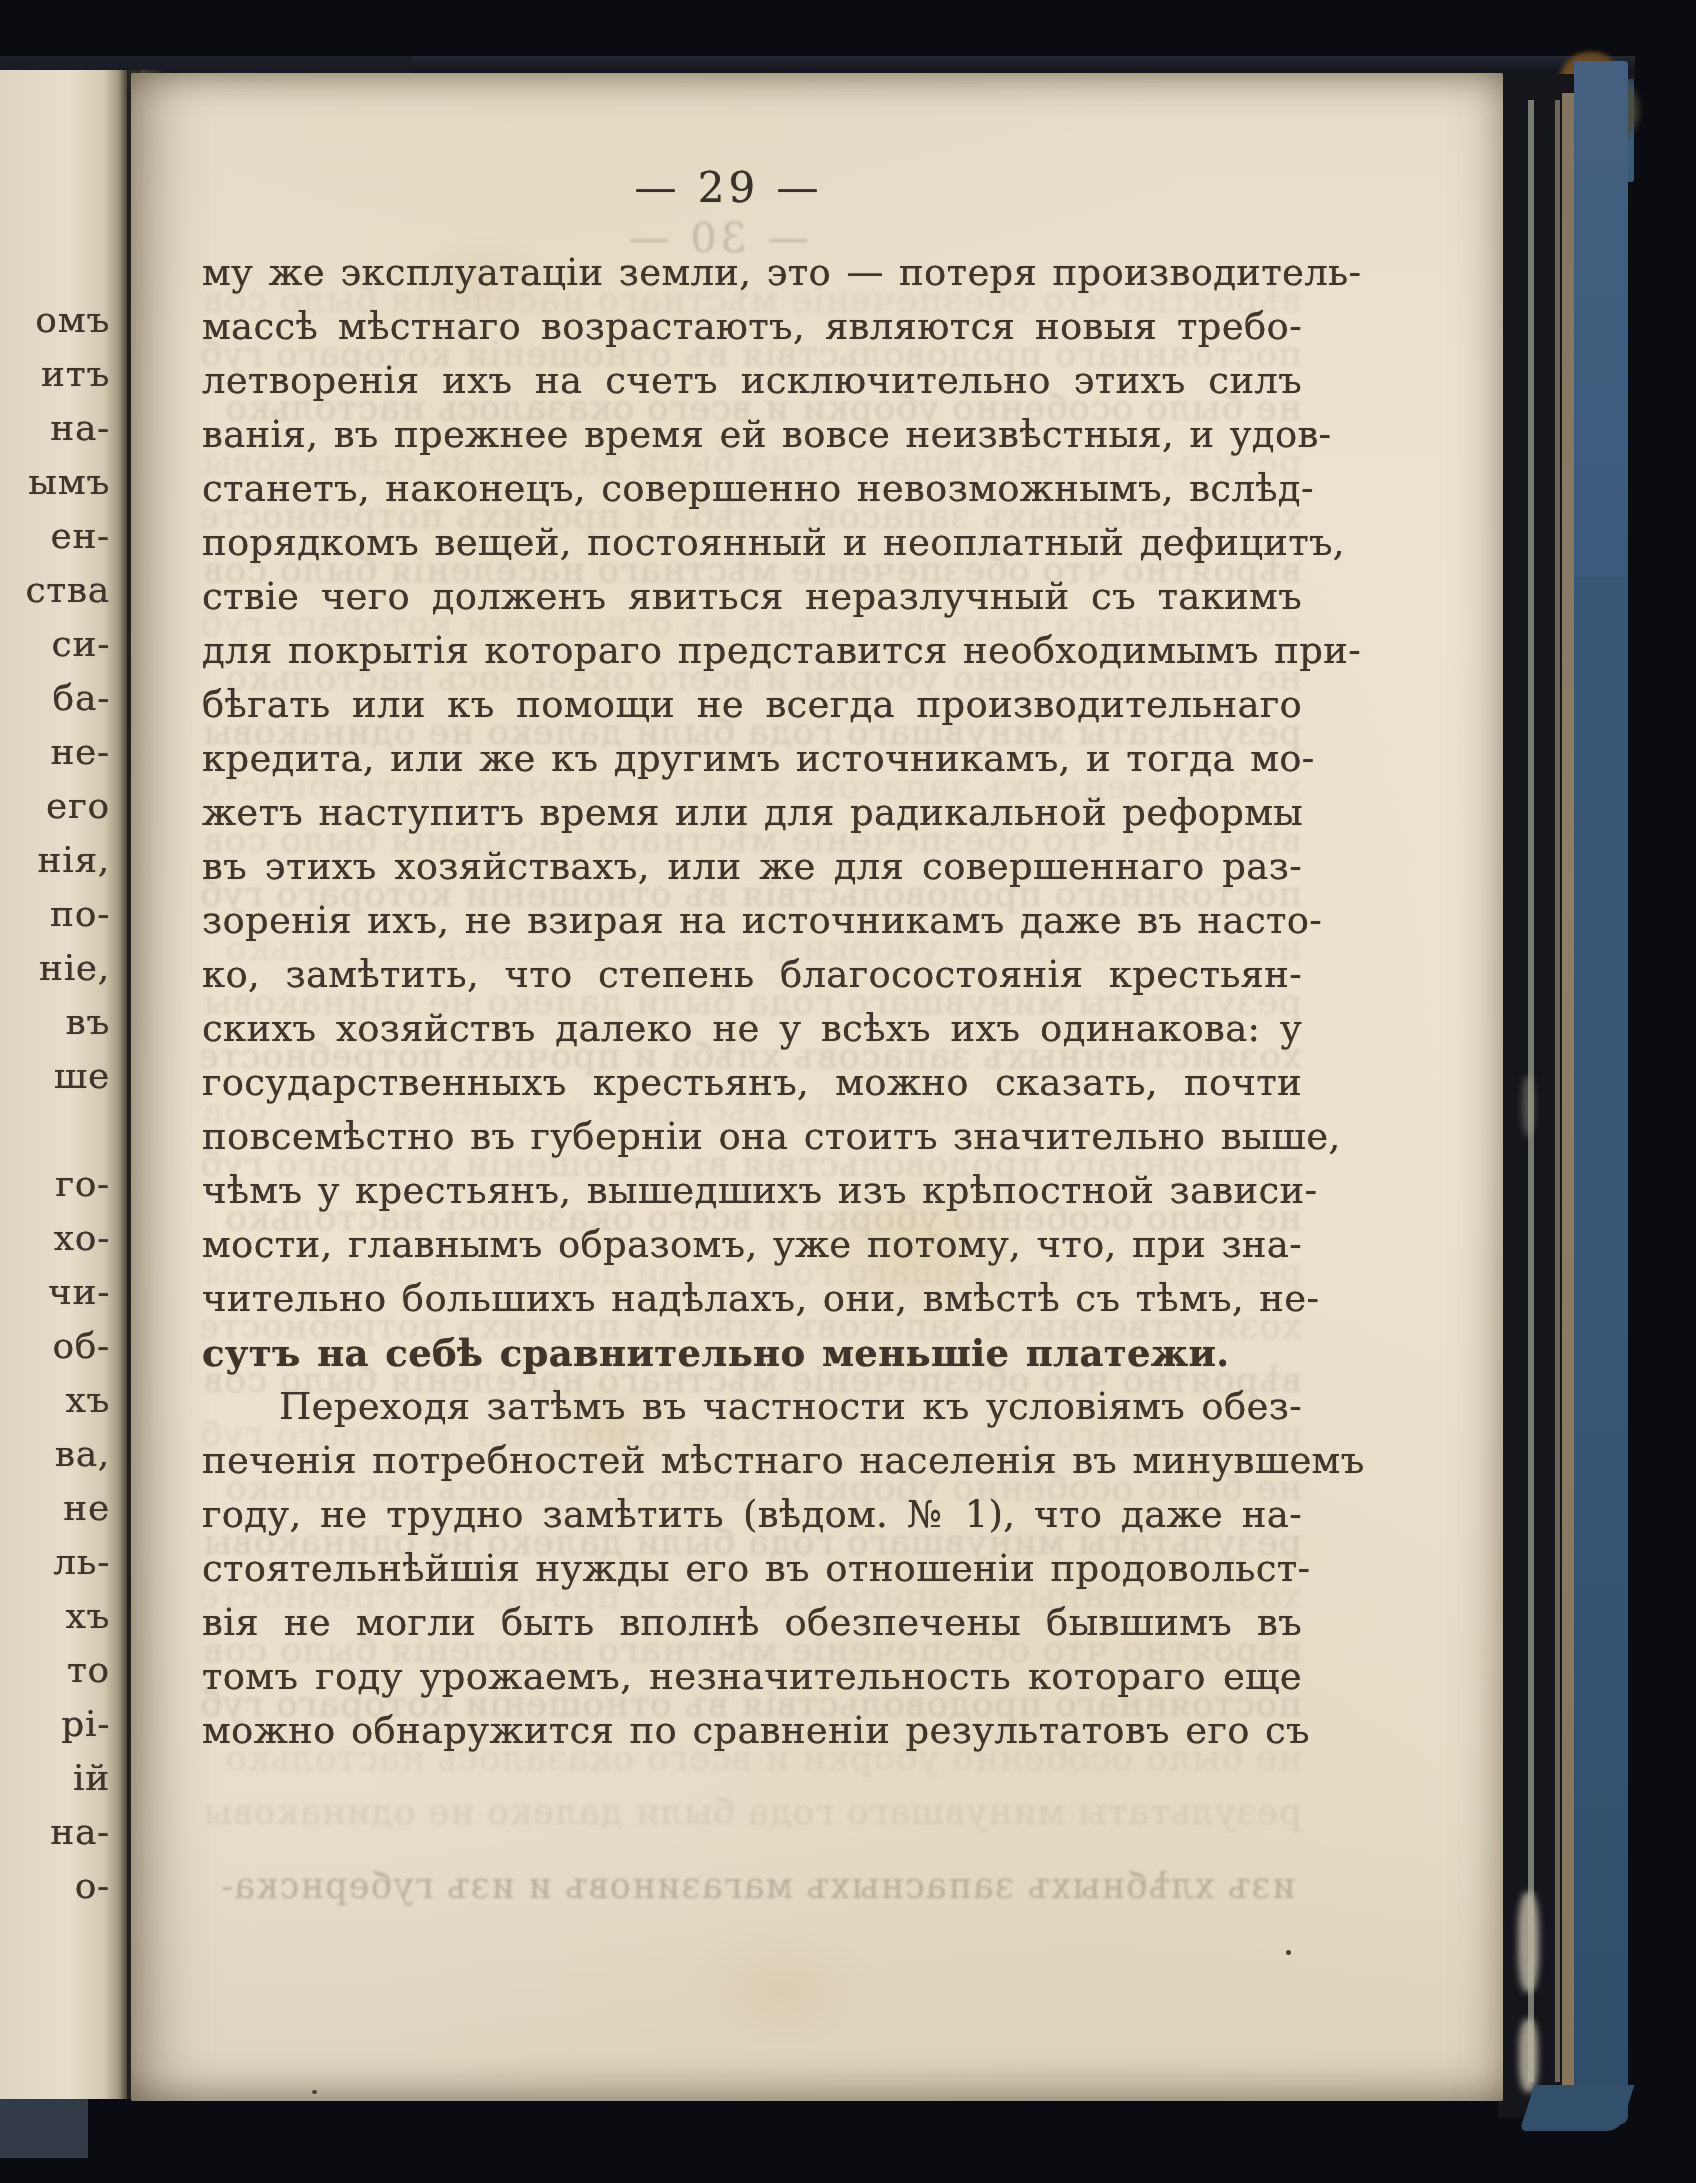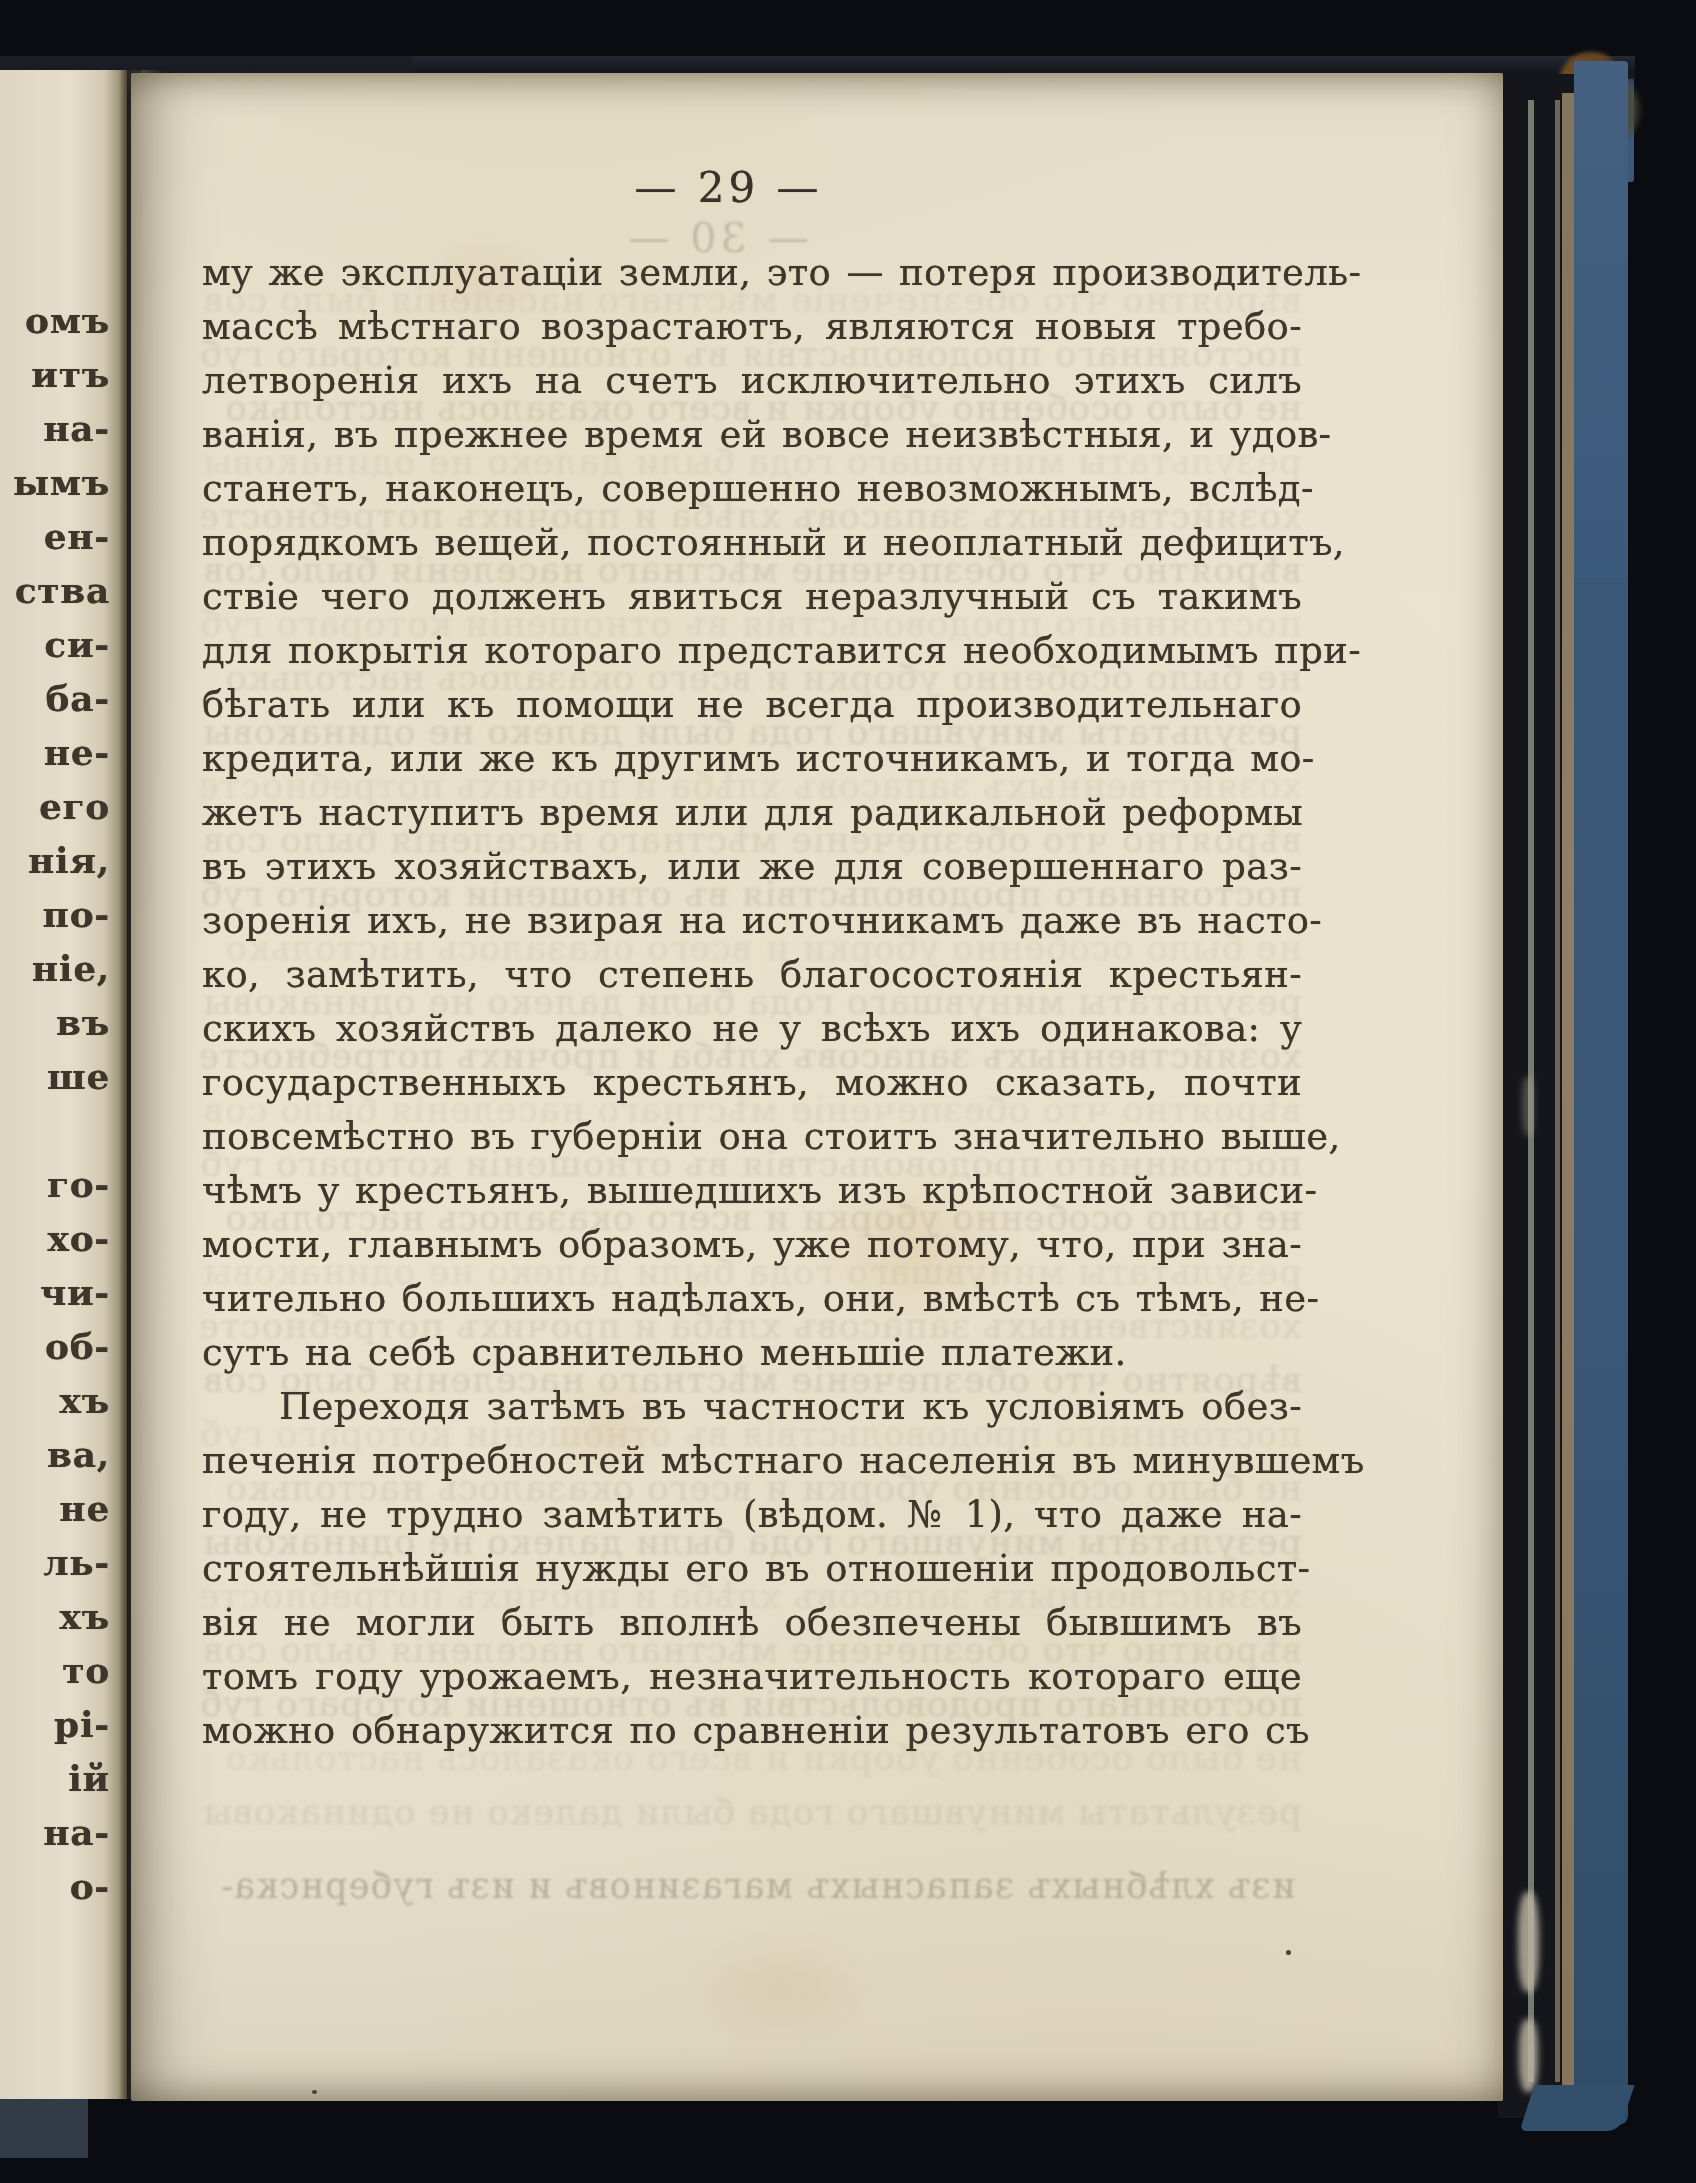--- a/index.html
+++ b/index.html
@@ -38,21 +38,21 @@
       background-color:#3a5876;border-radius:0 4px 9.3px 4px;}
   #cover-bottom-wrap{left:1527px;top:2085px;width:100px;height:46px;
       background:#32506c;border-radius:0 0 12px 6.6px;transform:skewX(-18deg);}
   #cover-bottom-left{left:0px;top:2097px;width:88px;height:61px;background:#333b49;}
 
   
   #left-page{left:0;top:70px;width:127px;height:2029px;
       background:linear-gradient(90deg,#ddd5c1,#e6deca 55%,#d3c9b2 82%,#a2987f 93%,#5a5441);}
   #fragments{position:absolute;left:0;top:223px;width:110px;text-align:right;
       font-size:36px;line-height:54px;color:#3f362b;letter-spacing:0.7px;
-      text-shadow:0 0 0.7px rgba(63,54,43,.75);font-weight:bold;}
+      text-shadow:0 0 0.7px rgba(63,54,43,.75);}
   #fragments div{height:54px;}
 
   #gutter{left:120px;top:70px;width:44px;height:2029px;
       background:linear-gradient(90deg,rgba(60,54,40,0) 0%,#3a3528 38%,#4e483600 0%,#4a4433 52%,rgba(74,68,51,0) 100%);
       opacity:.9;}
 
   
   #page{left:131px;top:73px;width:1372px;height:2028px;border-radius:2px;
       background:
         radial-gradient(ellipse at 30% 20%, rgba(190,165,110,.07), transparent 50%),
@@ -69,21 +69,21 @@
       font-size:42px;color:#39322a;letter-spacing:4px;
       text-shadow:0 0 0.7px rgba(57,50,42,.8);}
   #page-number-bleed{position:absolute;left:0px;top:141px;width:1171px;text-align:center;
       font-size:41px;color:#8d8370;letter-spacing:4px;opacity:.38;
       transform:scaleX(-1);filter:blur(1px);}
 
   #text-block{position:absolute;left:71px;top:173px;width:1100px;
       font-size:37px;line-height:54px;color:#3f362b;letter-spacing:0.3px;
       word-spacing:3.3px;text-shadow:0 0 0.7px rgba(63,54,43,.8);}
   #text-block .line{height:54px;white-space:nowrap;text-align:justify;text-align-last:justify;}
-  #text-block .line.nojust{text-align-last:left;}
+  #text-block .line.nojust{text-align-last:left;font-weight:bold;}
   #text-block .line.indent{padding-left:77px;text-align-last:justify;}
 
   #ghost-block{position:absolute;left:71px;top:200px;width:1100px;
       font-size:36px;line-height:54px;color:#6e6552;letter-spacing:0.7px;
       transform:scaleX(-1);filter:blur(1.7px);}
   #ghost-block .gline{height:54px;white-space:nowrap;overflow:hidden;}
 
   #bottom-bleed{position:absolute;left:80px;top:1793px;width:1093px;
       font-size:35px;color:#7b7260;letter-spacing:1.3px;opacity:.42;
       transform:scaleX(-1);filter:blur(1.3px);white-space:nowrap;text-align:center;}

